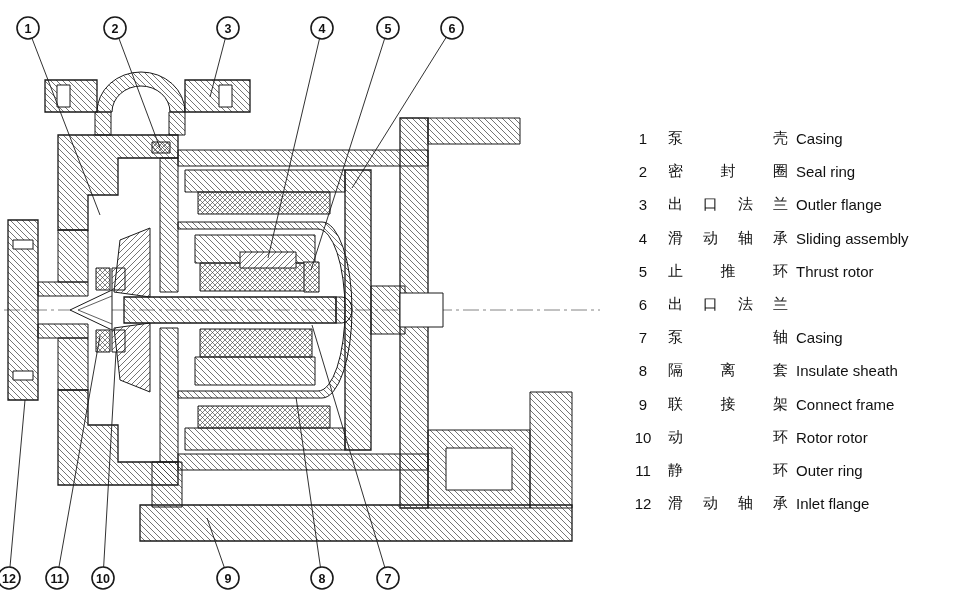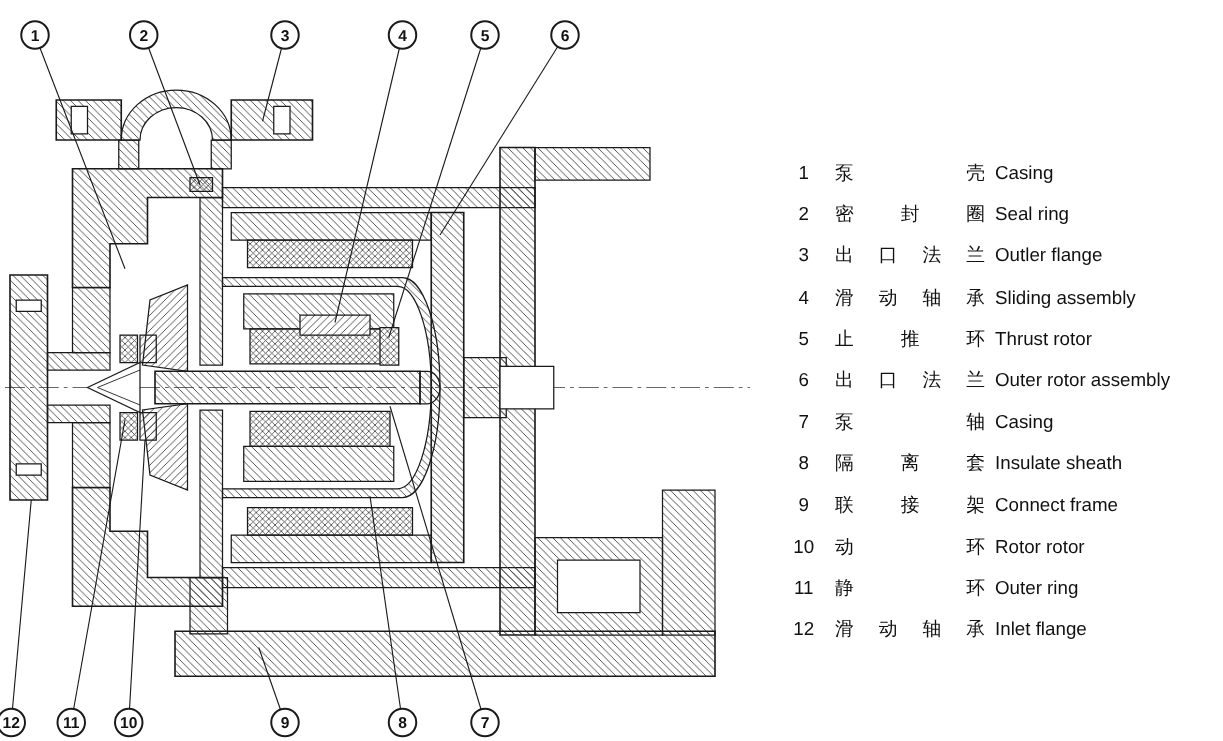--- a/index.html
+++ b/index.html
@@ -223,21 +223,20 @@
       <span class="en">Sliding assembly</span>
     </div>
     <div class="row">
       <span class="num">5</span>
       <span class="cn">止推环</span>
       <span class="en">Thrust rotor</span>
     </div>
     <div class="row">
       <span class="num">6</span>
       <span class="cn">出口法兰</span>
-      <span class="en">Outer rotor assembly</span>
     </div>
     <div class="row">
       <span class="num">7</span>
       <span class="cn">泵轴</span>
       <span class="en">Casing</span>
     </div>
     <div class="row">
       <span class="num">8</span>
       <span class="cn">隔离套</span>
       <span class="en">Insulate sheath</span>

